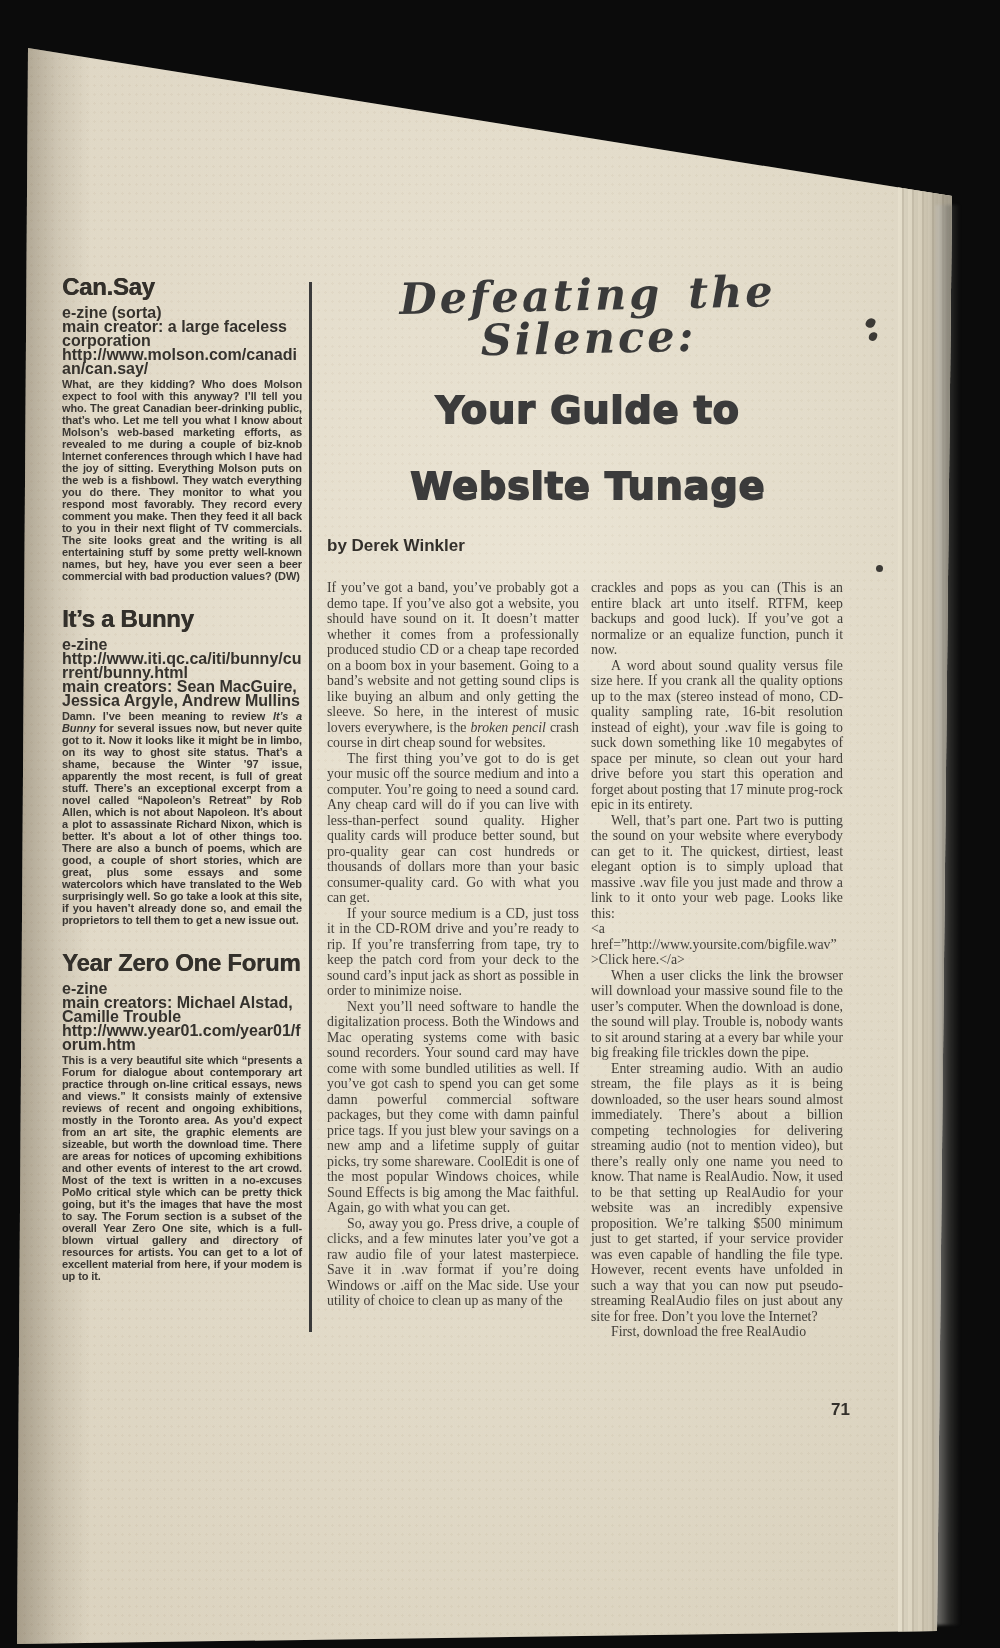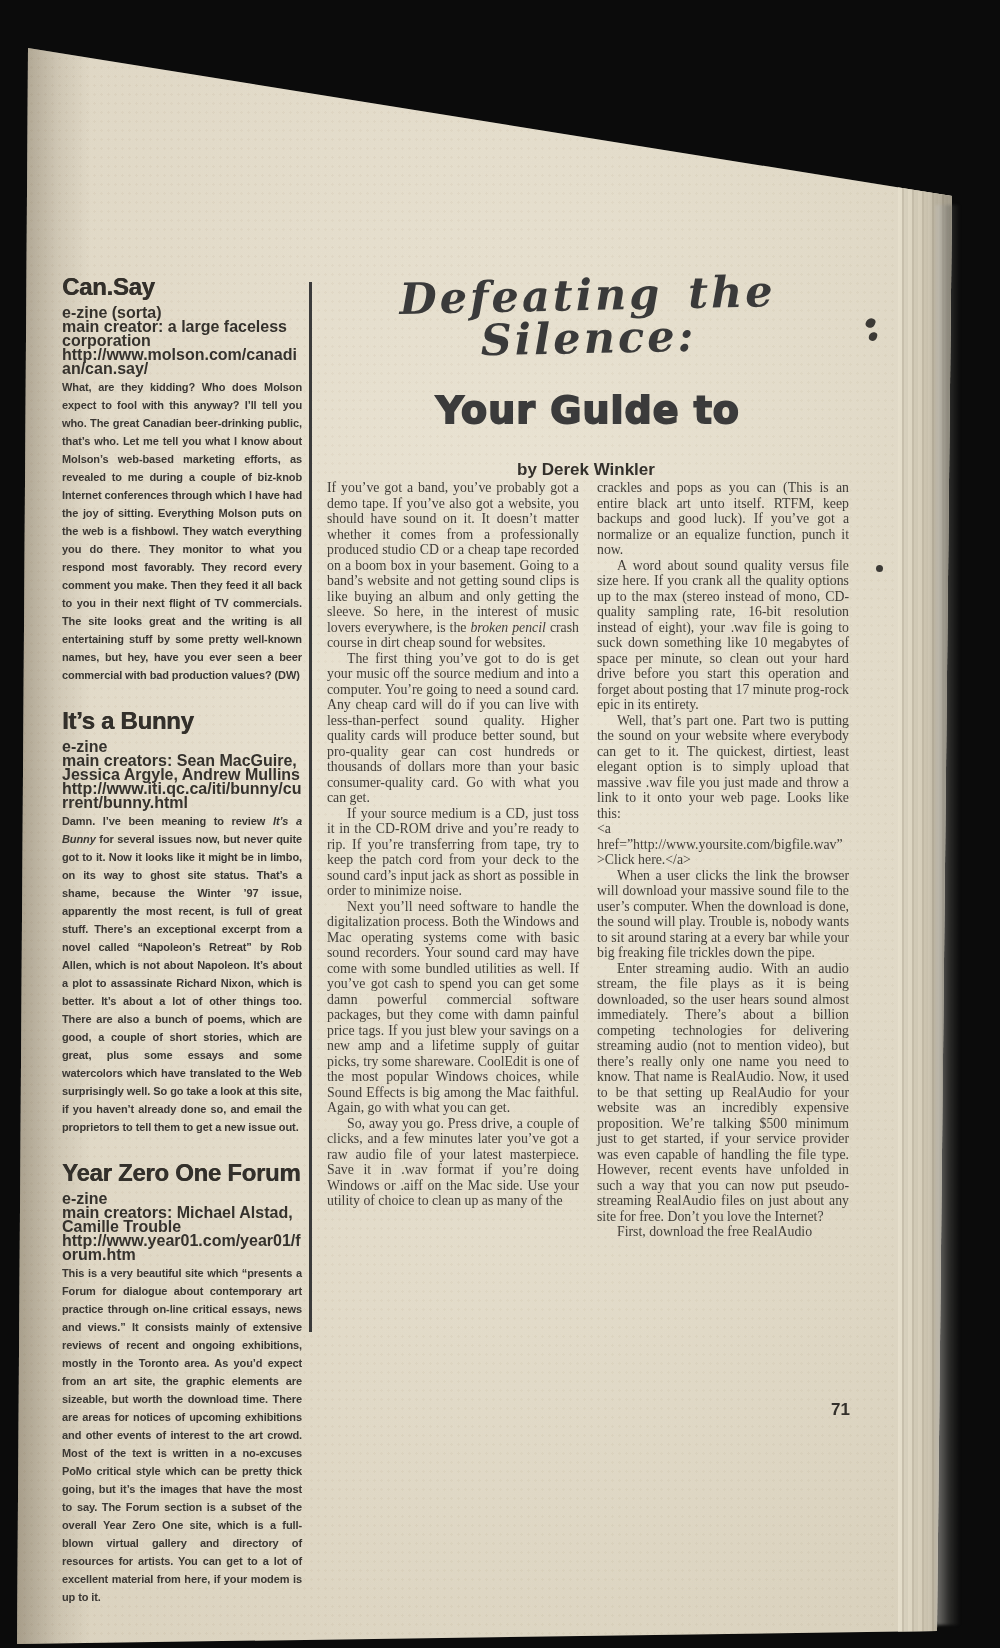--- a/index.html
+++ b/index.html
@@ -49,21 +49,21 @@
   .zine-title{
     margin:0 0 6px;font-family:"Liberation Sans",sans-serif;font-weight:700;
     font-size:24px;line-height:26px;letter-spacing:-.3px;color:#33302b;
     text-shadow:.4px 0 0 currentColor;
   }
   .meta{
     font-weight:700;font-size:16px;line-height:14px;color:#35322d;
     overflow-wrap:anywhere;
   }
   .zbody{
-    margin-top:2px;font-weight:700;font-size:11px;line-height:18px;
+    margin-top:2px;font-weight:700;font-size:11px;line-height:12px;
     letter-spacing:-.1px;text-align:justify;color:#3a3733;
   }
   .zbody em{font-style:italic;}
 
   
   .divider{position:absolute;left:309px;top:282px;width:3px;height:1050px;background:#3a3a3a;}
 
   
   .article{position:absolute;left:327px;top:270px;width:522px;}
   .kicker{
@@ -72,25 +72,25 @@
     font-size:43px;line-height:1;letter-spacing:3px;word-spacing:8px;
     color:#3a3a3a;transform:rotate(-1.2deg);
   }
   .title-line{
     text-align:center;margin:0;
     font-family:"DejaVu Sans",sans-serif;font-weight:700;
     font-size:38px;line-height:76px;letter-spacing:1px;
     color:#3b3b3b;-webkit-text-stroke:1.8px #3b3b3b;
   }
   .byline{
-    margin:12px 4px 0 0;text-align:center;
+    margin:12px 4px 0 0;text-align:left;
     font-family:"Liberation Sans",sans-serif;font-weight:700;
     font-size:17px;line-height:20px;color:#33302b;
   }
-  .cols{display:flex;gap:18px;margin-top:0;}
+  .cols{display:flex;gap:12px;margin-top:24px;}
   .col{
     width:252px;
     font-family:"Liberation Serif",serif;
     font-size:13.8px;line-height:15.5px;text-align:justify;color:#403d38;
   }
   .col p{margin:0;}
   .col p.ind{text-indent:20px;}
   .col p.code{overflow-wrap:anywhere;}
   .col em{font-style:italic;}
 
@@ -120,40 +120,41 @@
       <h2 class="zine-title">Can.Say</h2>
       <div class="meta">e-zine (sorta)</div>
       <div class="meta">main creator: a large faceless corporation</div>
       <div class="meta">http://www.molson.com/canadian/can.say/</div>
       <div class="zbody"><span>What, are they kidding? Who does Molson expect to fool with this anyway? I’ll tell you who. The great Canadian beer-drinking public, that’s who. Let me tell you what I know about Molson’s web-based marketing efforts, as revealed to me during a couple of biz-knob Internet conferences through which I have had the joy of sitting. Everything Molson puts on the web is a fishbowl. They watch everything you do there. They monitor to what you respond most favorably. They record every comment you make. Then they feed it all back to you in their next flight of TV commercials. The site looks great and the writing is all entertaining stuff by some pretty well-known names, but hey, have you ever seen a beer commercial with bad production values? (DW)</span></div>
     </div>
 
     <div class="entry">
       <h2 class="zine-title">It’s a Bunny</h2>
       <div class="meta">e-zine</div>
+      <div class="meta">http://www.iti.qc.ca/iti/bunny/current/bunny.html</div>
       <div class="meta">main creators: Sean MacGuire, Jessica Argyle, Andrew Mullins</div>
-      <div class="meta">http://www.iti.qc.ca/iti/bunny/current/bunny.html</div>
       <div class="zbody"><span>Damn. I’ve been meaning to review </span><em>It’s a Bunny</em><span> for several issues now, but never quite got to it. Now it looks like it might be in limbo, on its way to ghost site status. That’s a shame, because the Winter ’97 issue, apparently the most recent, is full of great stuff. There’s an exceptional excerpt from a novel called “Napoleon’s Retreat” by Rob Allen, which is not about Napoleon. It’s about a plot to assassinate Richard Nixon, which is better. It’s about a lot of other things too. There are also a bunch of poems, which are good, a couple of short stories, which are great, plus some essays and some watercolors which have translated to the Web surprisingly well. So go take a look at this site, if you haven’t already done so, and email the proprietors to tell them to get a new issue out.</span></div>
     </div>
 
     <div class="entry">
       <h2 class="zine-title">Year Zero One Forum</h2>
       <div class="meta">e-zine</div>
       <div class="meta">main creators: Michael Alstad, Camille Trouble</div>
       <div class="meta">http://www.year01.com/year01/forum.htm</div>
       <div class="zbody"><span>This is a very beautiful site which “presents a Forum for dialogue about contemporary art practice through on-line critical essays, news and views.” It consists mainly of extensive reviews of recent and ongoing exhibitions, mostly in the Toronto area. As you’d expect from an art site, the graphic elements are sizeable, but worth the download time. There are areas for notices of upcoming exhibitions and other events of interest to the art crowd. Most of the text is written in a no-excuses PoMo critical style which can be pretty thick going, but it’s the images that have the most to say. The Forum section is a subset of the overall Year Zero One site, which is a full-blown virtual gallery and directory of resources for artists. You can get to a lot of excellent material from here, if your modem is up to it.</span></div>
     </div>
 
   </div>
 
   <div class="divider"></div>
 
   <div class="article">
     <div class="kicker">Defeating the Silence:</div>
     <h1 class="title-line">Your Guide to</h1>
+    <h1 class="title-line">Website Tunage</h1>
     <div class="byline">by Derek Winkler</div>
 
     <div class="cols">
       <div class="col">
         <p><span>If you’ve got a band, you’ve probably got a demo tape. If you’ve also got a website, you should have sound on it. It doesn’t matter whether it comes from a professionally produced studio CD or a cheap tape recorded on a boom box in your basement. Going to a band’s website and not getting sound clips is like buying an album and only getting the sleeve. So here, in the interest of music lovers everywhere, is the </span><em>broken pencil</em><span> crash course in dirt cheap sound for websites.</span></p>
         <p class="ind"><span>The first thing you’ve got to do is get your music off the source medium and into a computer. You’re going to need a sound card. Any cheap card will do if you can live with less-than-perfect sound quality. Higher quality cards will produce better sound, but pro-quality gear can cost hundreds or thousands of dollars more than your basic consumer-quality card. Go with what you can get.</span></p>
         <p class="ind"><span>If your source medium is a CD, just toss it in the CD-ROM drive and you’re ready to rip. If you’re transferring from tape, try to keep the patch cord from your deck to the sound card’s input jack as short as possible in order to minimize noise.</span></p>
         <p class="ind"><span>Next you’ll need software to handle the digitalization process. Both the Windows and Mac operating systems come with basic sound recorders. Your sound card may have come with some bundled utilities as well. If you’ve got cash to spend you can get some damn powerful commercial software packages, but they come with damn painful price tags. If you just blew your savings on a new amp and a lifetime supply of guitar picks, try some shareware. CoolEdit is one of the most popular Windows choices, while Sound Effects is big among the Mac faithful. Again, go with what you can get.</span></p>
         <p class="ind"><span>So, away you go. Press drive, a couple of clicks, and a few minutes later you’ve got a raw audio file of your latest masterpiece. Save it in .wav format if you’re doing Windows or .aiff on the Mac side. Use your utility of choice to clean up as many of the</span></p>
       </div>

